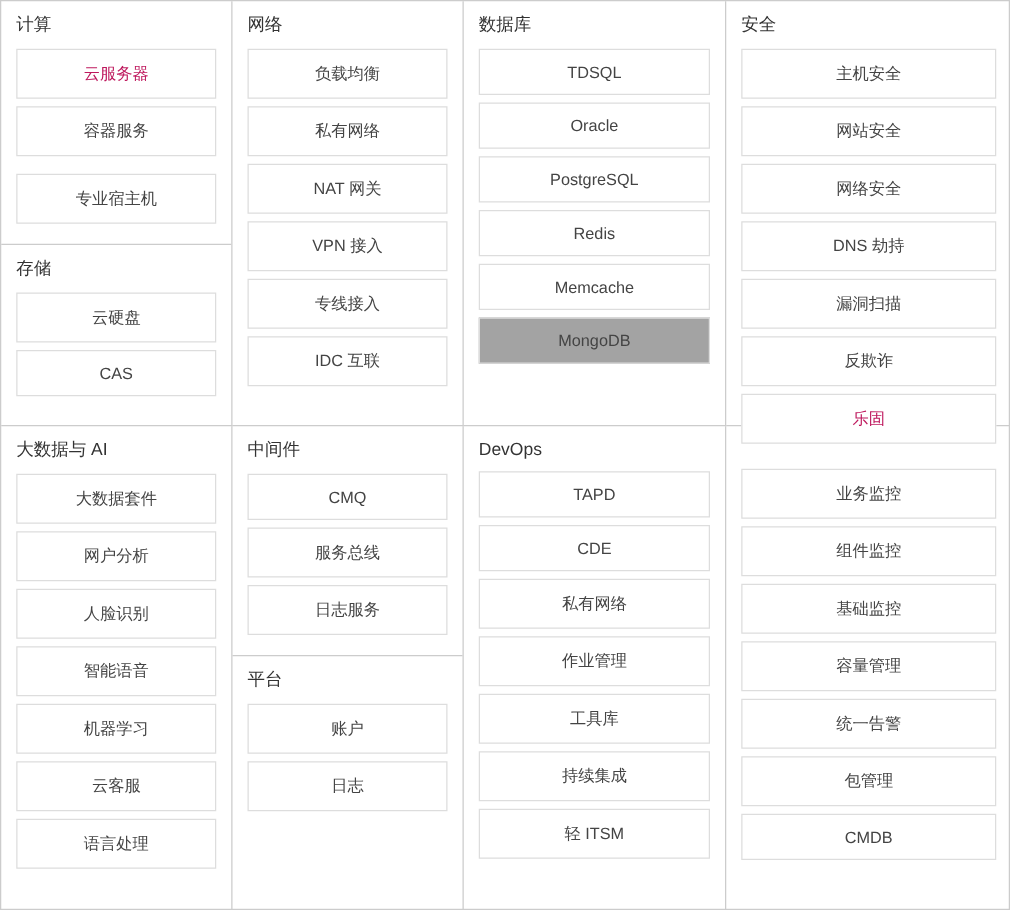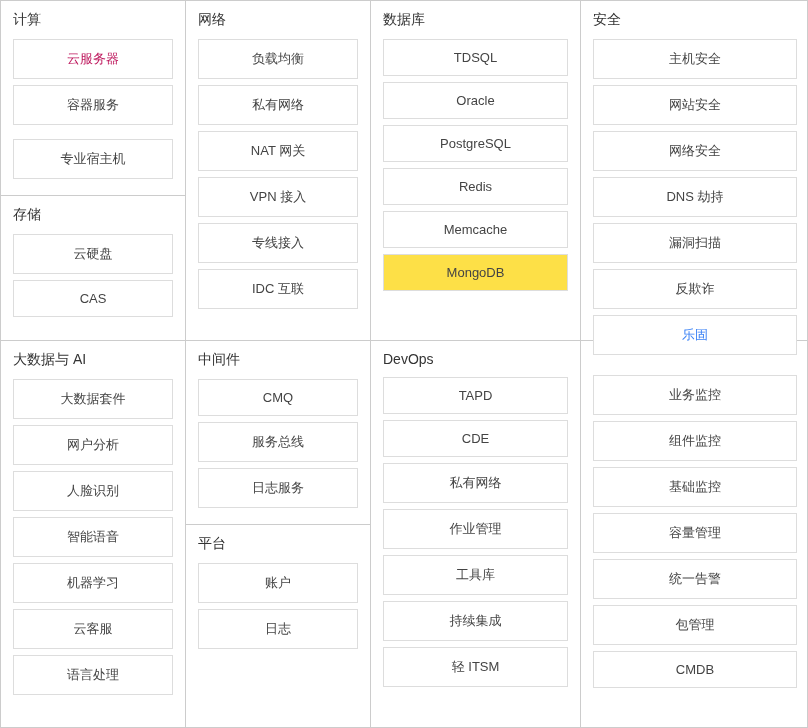--- a/index.html
+++ b/index.html
@@ -44,32 +44,32 @@
     <div style="border:1px solid #ddd; text-align:center; padding:10px 8px; margin-bottom:6px; font-size:13px; color:#444; background:#fff;">IDC 互联</div>
   </div>
 
   <div style="border-right: 1px solid #ccc; border-bottom: 1px solid #ccc; padding: 10px 12px;">
     <div style="font-size:14px; color:#333; margin-bottom:10px;">数据库</div>
     <div style="border:1px solid #ddd; text-align:center; padding:10px 8px; margin-bottom:6px; font-size:13px; color:#444; background:#fff;">TDSQL</div>
     <div style="border:1px solid #ddd; text-align:center; padding:10px 8px; margin-bottom:6px; font-size:13px; color:#444; background:#fff;">Oracle</div>
     <div style="border:1px solid #ddd; text-align:center; padding:10px 8px; margin-bottom:6px; font-size:13px; color:#444; background:#fff;">PostgreSQL</div>
     <div style="border:1px solid #ddd; text-align:center; padding:10px 8px; margin-bottom:6px; font-size:13px; color:#444; background:#fff;">Redis</div>
     <div style="border:1px solid #ddd; text-align:center; padding:10px 8px; margin-bottom:6px; font-size:13px; color:#444; background:#fff;">Memcache</div>
-    <div style="border:1px solid #ddd; text-align:center; padding:10px 8px; margin-bottom:6px; font-size:13px; color:#444; background:#fde047;">MongoDB</div>
+    <div style="border:1px solid #ddd; text-align:center; padding:10px 8px; margin-bottom:6px; font-size:13px; color:#444; background:#a3a3a3;">MongoDB</div>
   </div>
 
   <div style="border-bottom: 1px solid #ccc; padding: 10px 12px;">
     <div style="font-size:14px; color:#333; margin-bottom:10px;">安全</div>
     <div style="border:1px solid #ddd; text-align:center; padding:10px 8px; margin-bottom:6px; font-size:13px; color:#444; background:#fff;">主机安全</div>
     <div style="border:1px solid #ddd; text-align:center; padding:10px 8px; margin-bottom:6px; font-size:13px; color:#444; background:#fff;">网站安全</div>
     <div style="border:1px solid #ddd; text-align:center; padding:10px 8px; margin-bottom:6px; font-size:13px; color:#444; background:#fff;">网络安全</div>
     <div style="border:1px solid #ddd; text-align:center; padding:10px 8px; margin-bottom:6px; font-size:13px; color:#444; background:#fff;">DNS 劫持</div>
     <div style="border:1px solid #ddd; text-align:center; padding:10px 8px; margin-bottom:6px; font-size:13px; color:#444; background:#fff;">漏洞扫描</div>
     <div style="border:1px solid #ddd; text-align:center; padding:10px 8px; margin-bottom:6px; font-size:13px; color:#444; background:#fff;">反欺诈</div>
-    <div style="border:1px solid #ddd; text-align:center; padding:10px 8px; margin-bottom:6px; font-size:13px; color:#3b82f6; background:#fff;">乐固</div>
+    <div style="border:1px solid #ddd; text-align:center; padding:10px 8px; margin-bottom:6px; font-size:13px; color:#be185d; background:#fff;">乐固</div>
   </div>
 
   <div style="border-right: 1px solid #ccc; padding: 10px 12px;">
     <div style="font-size:14px; color:#333; margin-bottom:10px;">大数据与 AI</div>
     <div style="border:1px solid #ddd; text-align:center; padding:10px 8px; margin-bottom:6px; font-size:13px; color:#444; background:#fff;">大数据套件</div>
     <div style="border:1px solid #ddd; text-align:center; padding:10px 8px; margin-bottom:6px; font-size:13px; color:#444; background:#fff;">网户分析</div>
     <div style="border:1px solid #ddd; text-align:center; padding:10px 8px; margin-bottom:6px; font-size:13px; color:#444; background:#fff;">人脸识别</div>
     <div style="border:1px solid #ddd; text-align:center; padding:10px 8px; margin-bottom:6px; font-size:13px; color:#444; background:#fff;">智能语音</div>
     <div style="border:1px solid #ddd; text-align:center; padding:10px 8px; margin-bottom:6px; font-size:13px; color:#444; background:#fff;">机器学习</div>
     <div style="border:1px solid #ddd; text-align:center; padding:10px 8px; margin-bottom:6px; font-size:13px; color:#444; background:#fff;">云客服</div>

